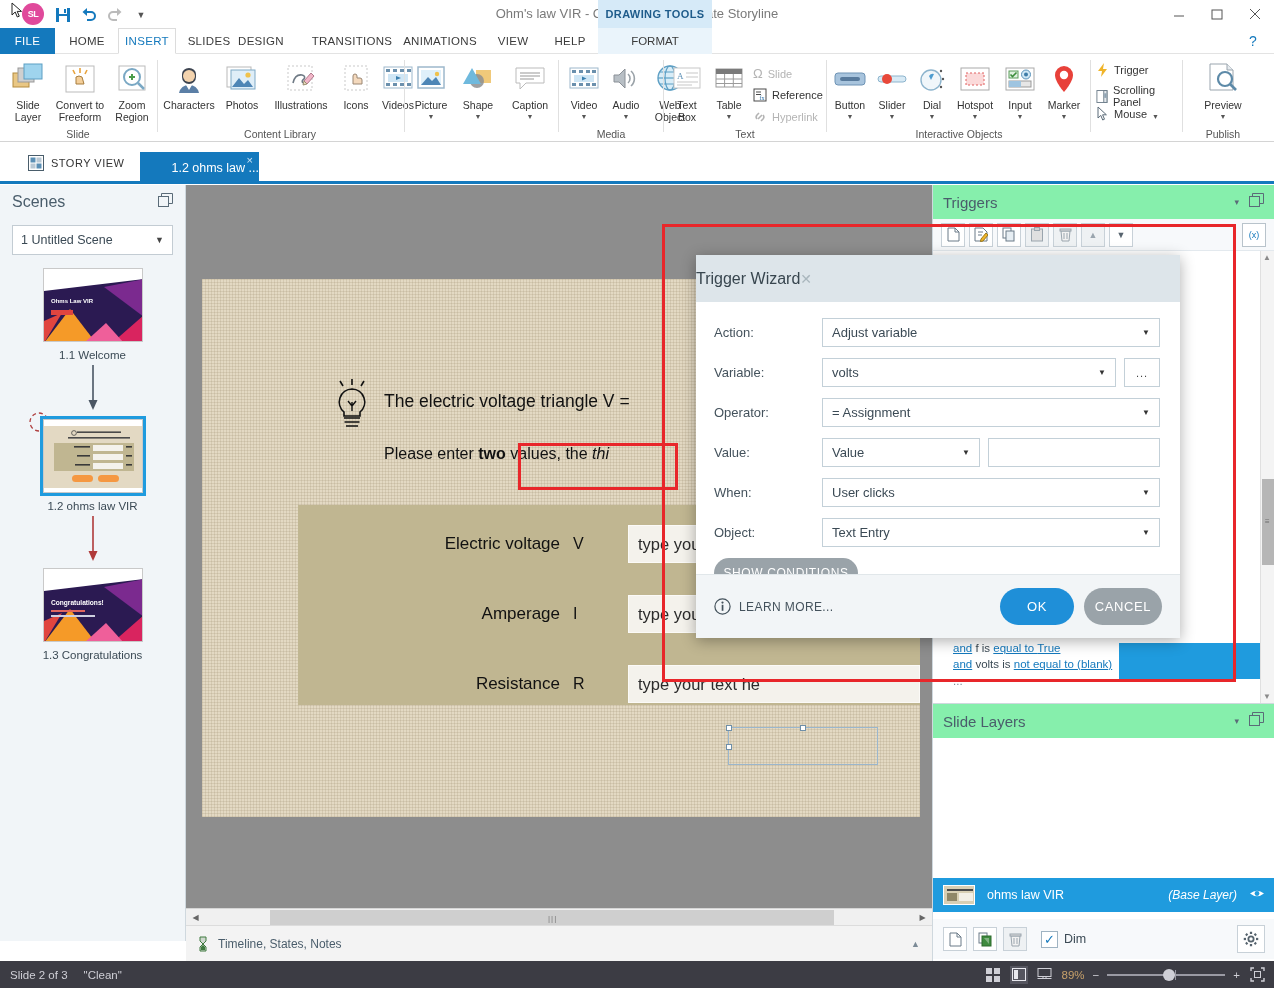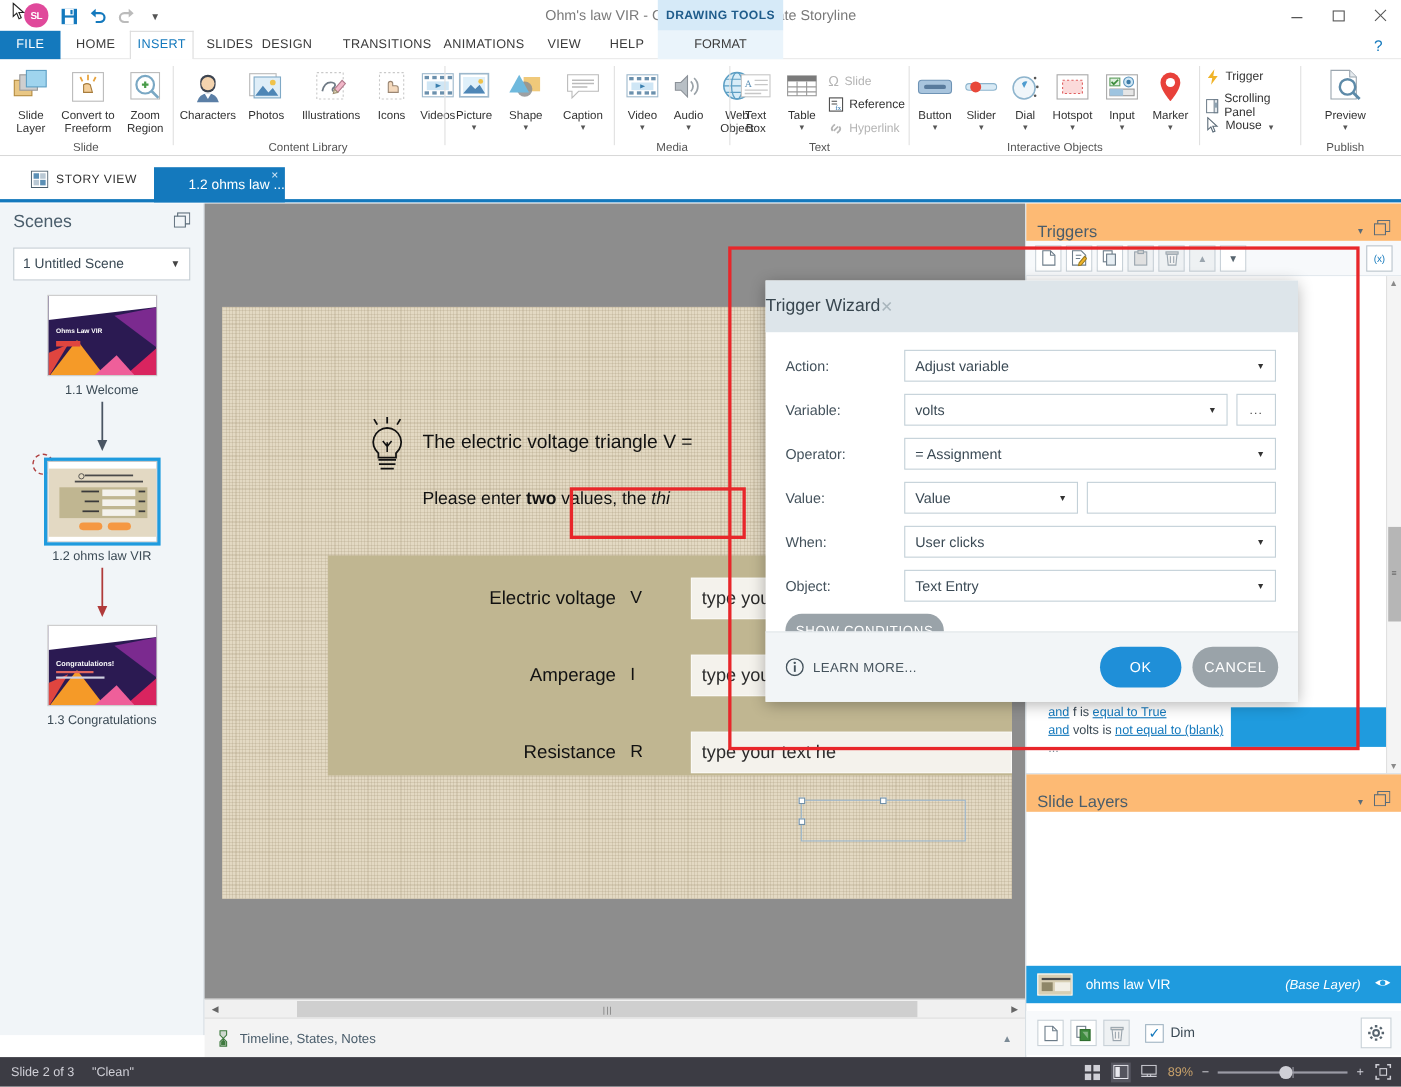--- a/index.html
+++ b/index.html
@@ -115,21 +115,21 @@
   #hthumb { position:absolute; left:84px; top:1px; width:564px; height:15px; background:#cfcfcf; }
   .sbtn { position:absolute; width:17px; height:15px; top:1px; display:flex; align-items:center;
           justify-content:center; color:#666; font-size:8px; }
   #timelinebar { position:absolute; left:186px; top:925px; width:746px; height:36px; background:#f3f3f3;
                  border-top:1px solid #dcdcdc; display:flex; align-items:center; padding-left:10px; gap:8px; }
   #timelinebar .t { font-size:12px; color:#4a5d6b; }
 
   
   #triggers { position:absolute; left:932px; top:185px; width:342px; height:518px; background:#fff;
               border-left:1px solid #cfd8de; }
-  .panelhdr { height:34px; background:#fdba74; display:flex; align-items:flex-end;
+  .panelhdr { height:34px; background:#86efac; display:flex; align-items:center;
               justify-content:space-between; padding:0 10px; }
   .panelhdr .t { font-size:15px; color:#4a5d6b; }
   .panelhdr .ctl { display:flex; gap:10px; align-items:center; color:#5a6b78; }
   #trigtoolbar { height:32px; background:#f7f9fb; display:flex; align-items:center; gap:4px;
                  padding:0 8px; border-bottom:1px solid #e3e9ee; }
   .tbtn { width:24px; height:24px; border:1px solid #c8d1d8; background:#fff; display:flex;
           align-items:center; justify-content:center; color:#57646e; font-size:12px; }
   .tbtn.dimbg { background:#eef1f3; }
   .tbtn.varbtn { margin-left:auto; border-color:#b8c3cb; color:#1479bd; font-size:9px; }
   #triglist { position:absolute; left:0; top:66px; width:341px; height:452px; overflow:hidden; }

